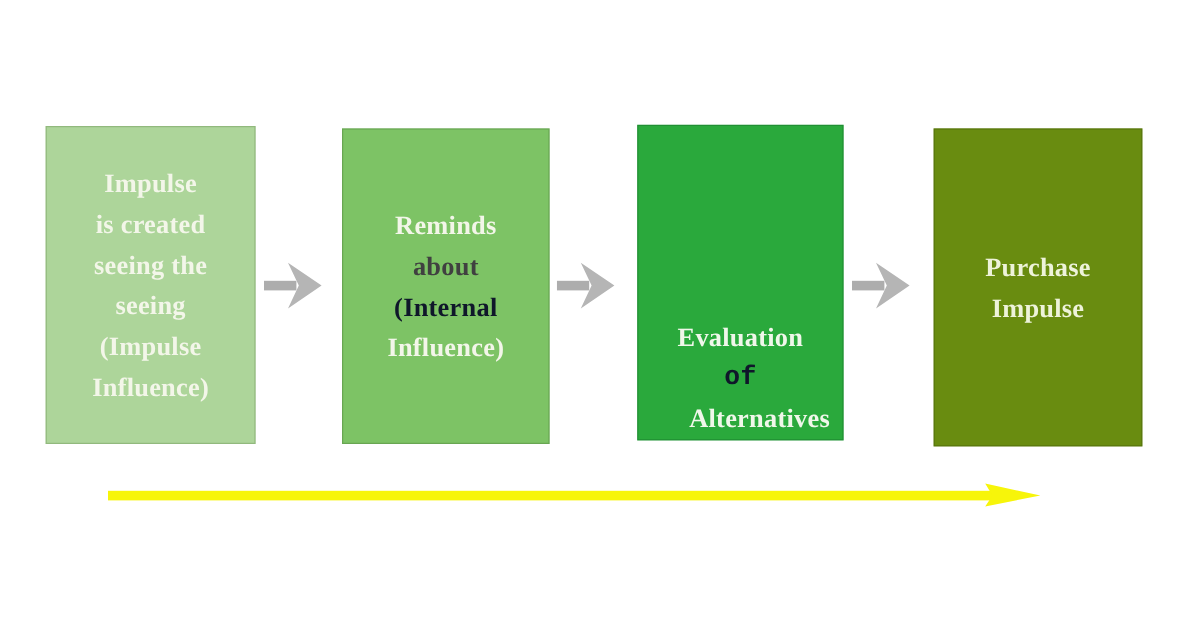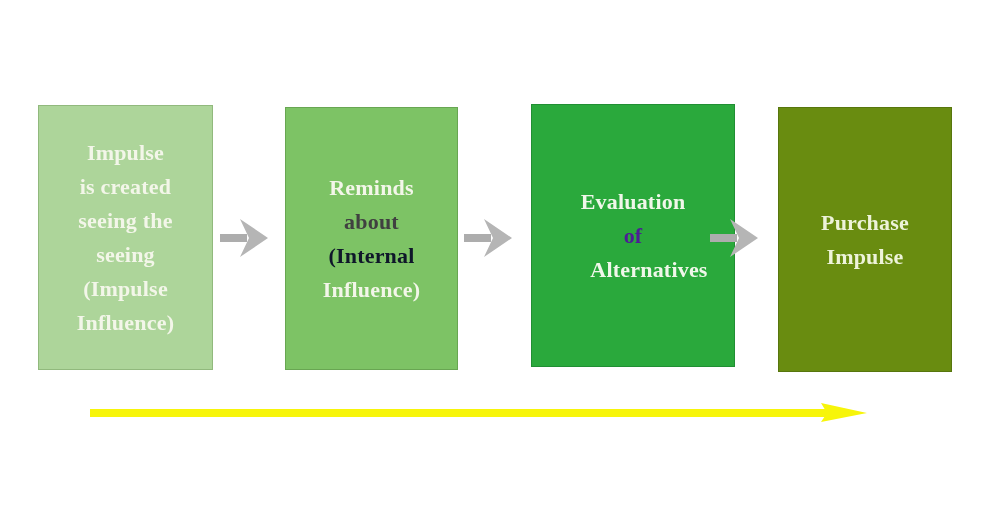--- a/index.html
+++ b/index.html
@@ -25,21 +25,21 @@
     font-weight: bold;
     font-size: 22px;
     line-height: 34px;
     box-sizing: border-box;
     letter-spacing: 0.2px;
   }
   .stage-line { display: block; white-space: nowrap; }
 
   #stage-1 { left: 38px;  top: 105px; width: 175px; height: 265px; border: 1px solid rgba(110,150,90,0.45); }
   #stage-2 { left: 285px; top: 107px; width: 173px; height: 263px; border: 1px solid rgba(80,130,60,0.45); }
-  #stage-3 { left: 531px; top: 104px; width: 204px; height: 263px; border: 1px solid rgba(20,110,40,0.45); }
+  #stage-3 { left: 531px; top: 104px; width: 172px; height: 263px; border: 1px solid rgba(20,110,40,0.45); justify-content: flex-end; }
   #stage-4 { left: 778px; top: 107px; width: 174px; height: 265px; border: 1px solid rgba(70,95,10,0.5); }
 
   .connector {
     position: absolute;
     width: 50px;
     height: 44px;
     top: 216px;
   }
   #connector-1 { left: 220px; }
   #connector-2 { left: 464px; }
@@ -87,21 +87,21 @@
     <span class="stage-line" style="color: rgb(243, 246, 233);">Influence)</span>
   </div>
 
   <svg class="connector" id="connector-2" viewBox="0 0 50 44" xmlns="http://www.w3.org/2000/svg">
     <rect x="0" y="18" width="27" height="8" fill="url(#shaftGrad)" style="fill: rgb(173, 173, 173);"></rect>
     <polygon points="20,3 48,22 20,41 29,22" style="fill: rgb(181, 181, 181);"></polygon>
   </svg>
 
   <div class="stage-box" id="stage-3" style="background-color: rgb(42, 169, 60);">
     <span class="stage-line" style="color: rgb(240, 247, 234);">Evaluation</span>
-    <span class="stage-line" style="color: #4c1d95;">of</span>
+    <span class="stage-line" style="color: #0f172a; font-family: Liberation Mono, monospace;">of</span>
     <span class="stage-line" style="color: rgb(240, 247, 234); margin-left: 32px;">Alternatives</span>
   </div>
 
   <svg class="connector" id="connector-3" viewBox="0 0 50 44" xmlns="http://www.w3.org/2000/svg">
     <rect x="0" y="18" width="27" height="8" fill="url(#shaftGrad)" style="fill: rgb(173, 173, 173);"></rect>
     <polygon points="20,3 48,22 20,41 29,22" style="fill: rgb(181, 181, 181);"></polygon>
   </svg>
 
   <div class="stage-box" id="stage-4" style="background-color: rgb(105, 140, 16);">
     <span class="stage-line" style="color: rgb(238, 243, 218);">Purchase</span>

